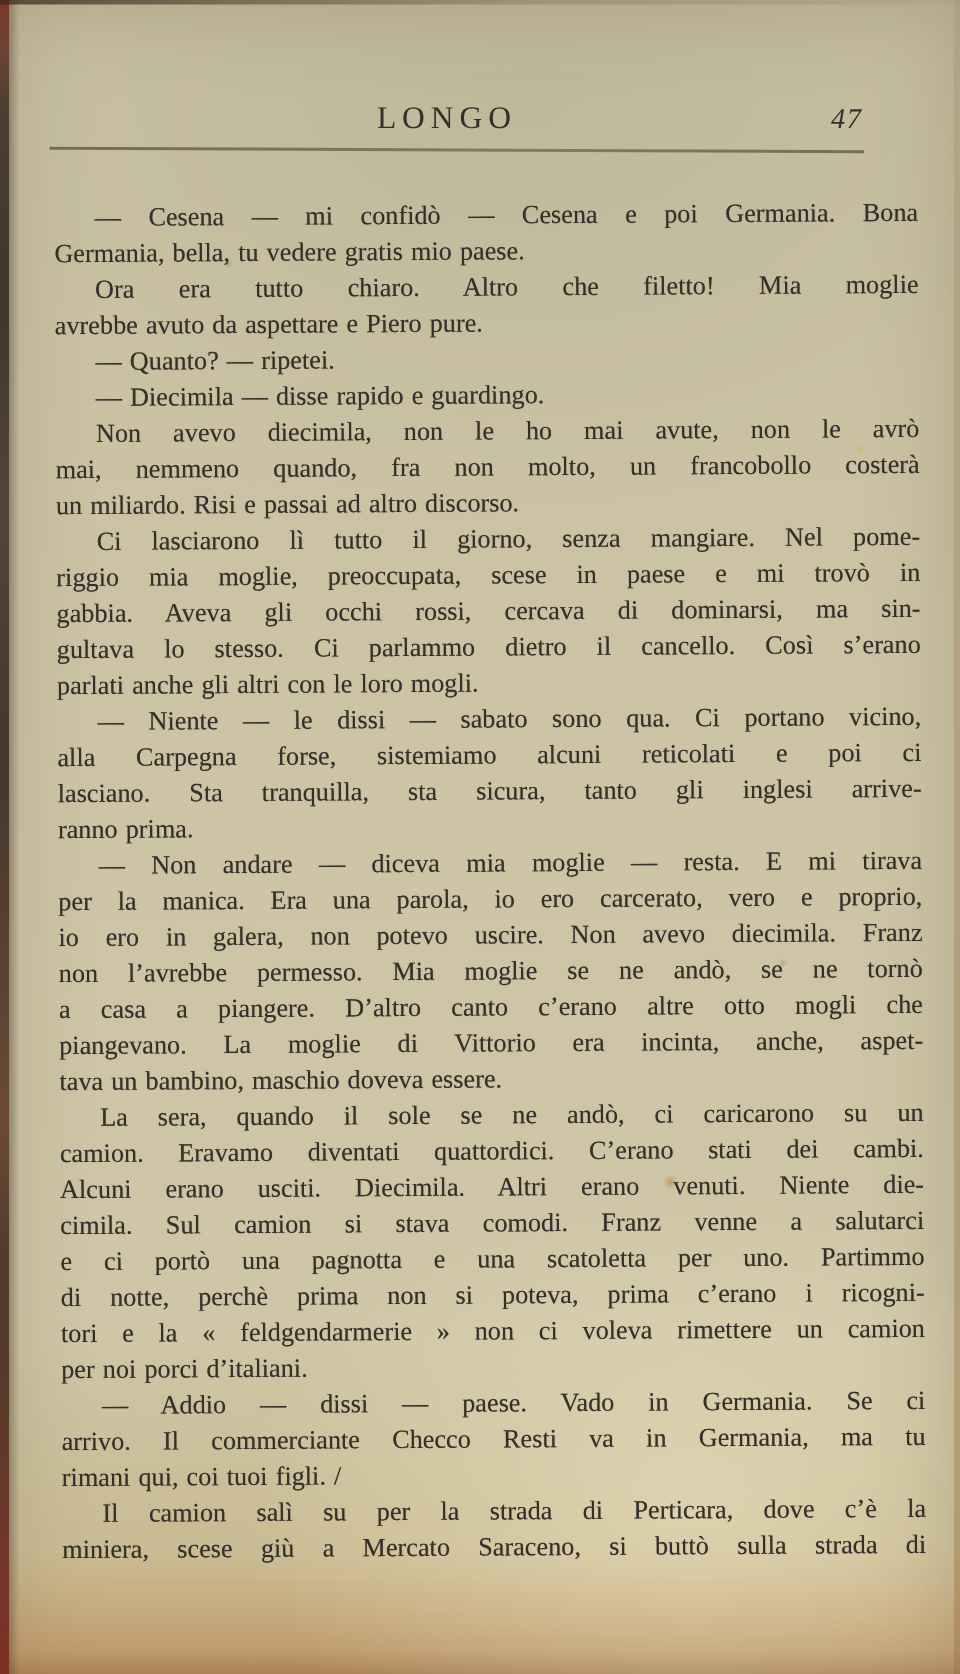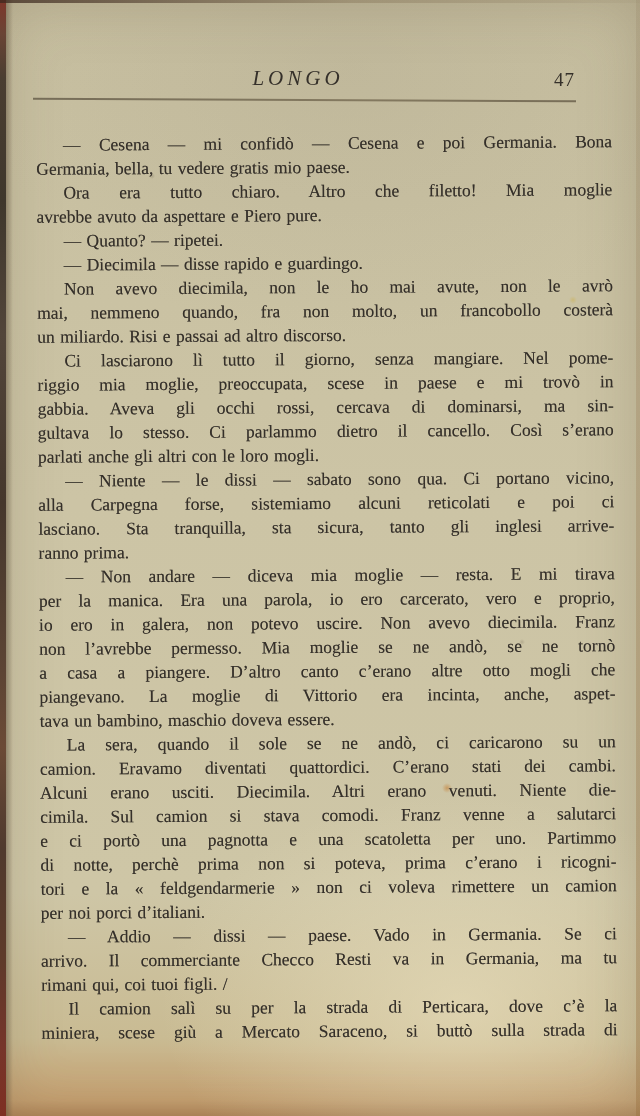--- a/index.html
+++ b/index.html
@@ -34,29 +34,29 @@
     position:absolute;top:0;left:0;right:0;height:3px;
     background:linear-gradient(to right, rgba(60,40,30,0.75), rgba(110,90,60,0.30) 55%, rgba(110,90,60,0.05));
   }
   .right-edge{
     position:absolute;top:0;right:0;bottom:0;width:4px;
     background:linear-gradient(to bottom, rgba(140,120,90,0.18), rgba(150,108,58,0.38));
   }
   .running-title{
     position:absolute;top:66px;left:0;right:44px;
     text-align:center;
-    font-style:italic;
     font-size:21px;
     letter-spacing:4px;
     color:var(--color-ink,#453f33);
   }
   .page-number{
     position:absolute;top:69px;left:554px;
     font-size:19px;letter-spacing:1px;
     color:var(--color-ink,#3e382e);
+    font-style:italic;
   }
   .header-rule{
     position:absolute;top:99px;left:33px;width:543px;height:2px;
     background:linear-gradient(to right, var(--color-rule,#6d6450), #7d7259 60%, #6f male 0,#6f6550);
     background:linear-gradient(to right, var(--color-rule,#6d6450), #7d7259 60%, #6f6550);
     transform:rotate(0.25deg);
     opacity:0.9;
   }
   .text-block{
     position:absolute;top:131px;left:36px;width:576px;

